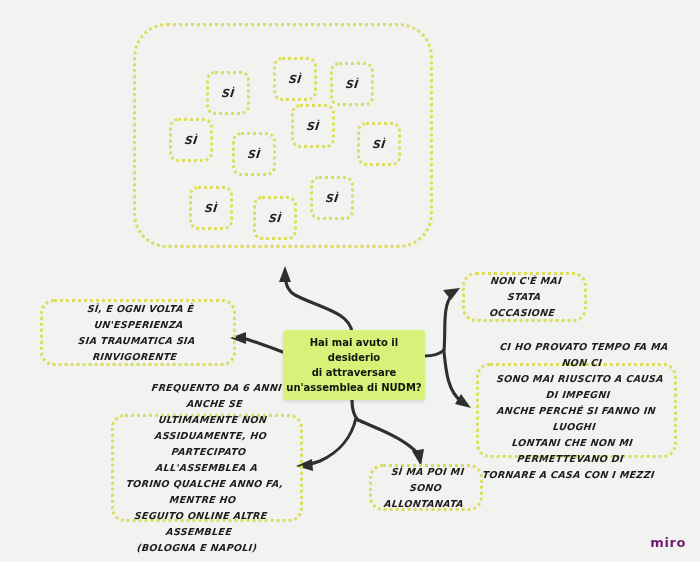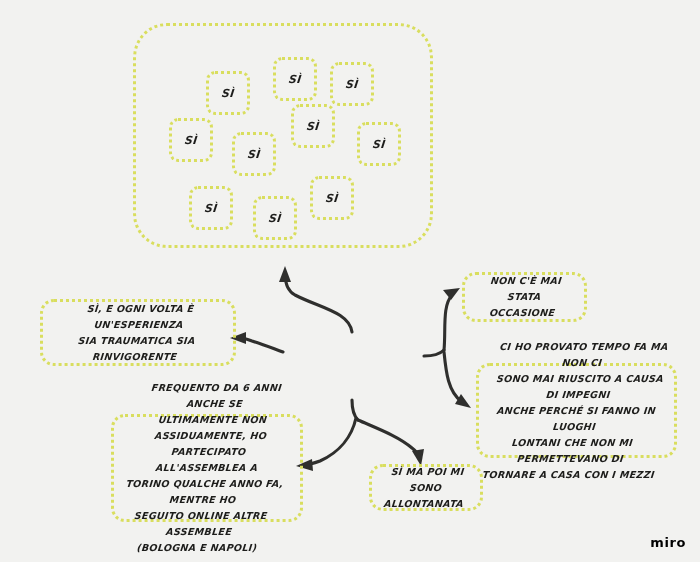--- a/index.html
+++ b/index.html
@@ -87,21 +87,21 @@
   
   #wires{position:absolute;inset:0;pointer-events:none;}
   #wires path{fill:none;stroke:#2f2f2d;stroke-width:3.1;stroke-linecap:round;}
   #wires polygon{fill:#2f2f2d;}
 
   
   .watermark{
     position:absolute;right:14px;bottom:12px;
     font-family:"DejaVu Sans", sans-serif;
     font-size:13px;font-weight:700;
-    color:#000000;letter-spacing:.6px;
+    color:#701a75;letter-spacing:.6px;
     user-select:none;
   }
 </style>
 </head>
 <body>
 
 <div id="board">
 
   <div class="group-frame" style="left: 133px; top: 23px; width: 300px; height: 225px;"></div>
 
@@ -186,15 +186,20 @@
 Torino qualche anno fa, mentre ho
 seguito online altre assemblee
 (Bologna e Napoli)</p>
       </div>
       <div class="node" style="left: 369px; top: 464px; width: 114px; height: 47px;">
         <p>Sì ma poi mi sono
 allontanata</p>
       </div>
     </div>
 
+  <div class="center-node" style="left: 283px; top: 330px; width: 142px; height: 70px;">
+    <p>Hai mai avuto il desiderio
+di attraversare
+un'assemblea di NUDM?</p>
+  </div>
 
   <div class="watermark">miro</div>
 </div>
 
 </body></html>

